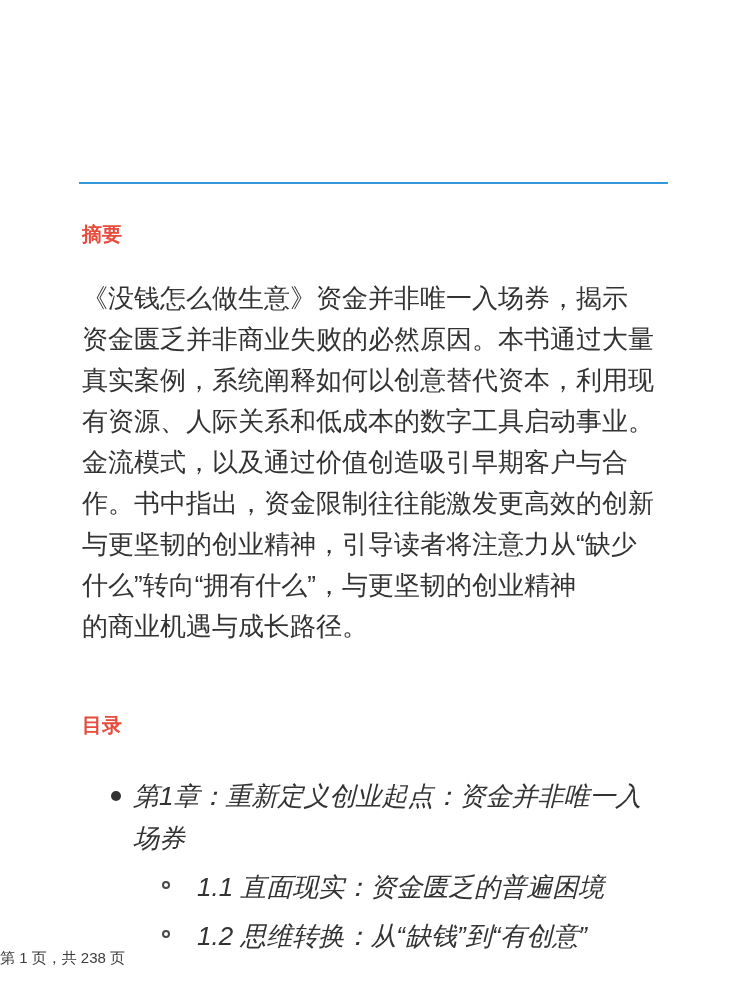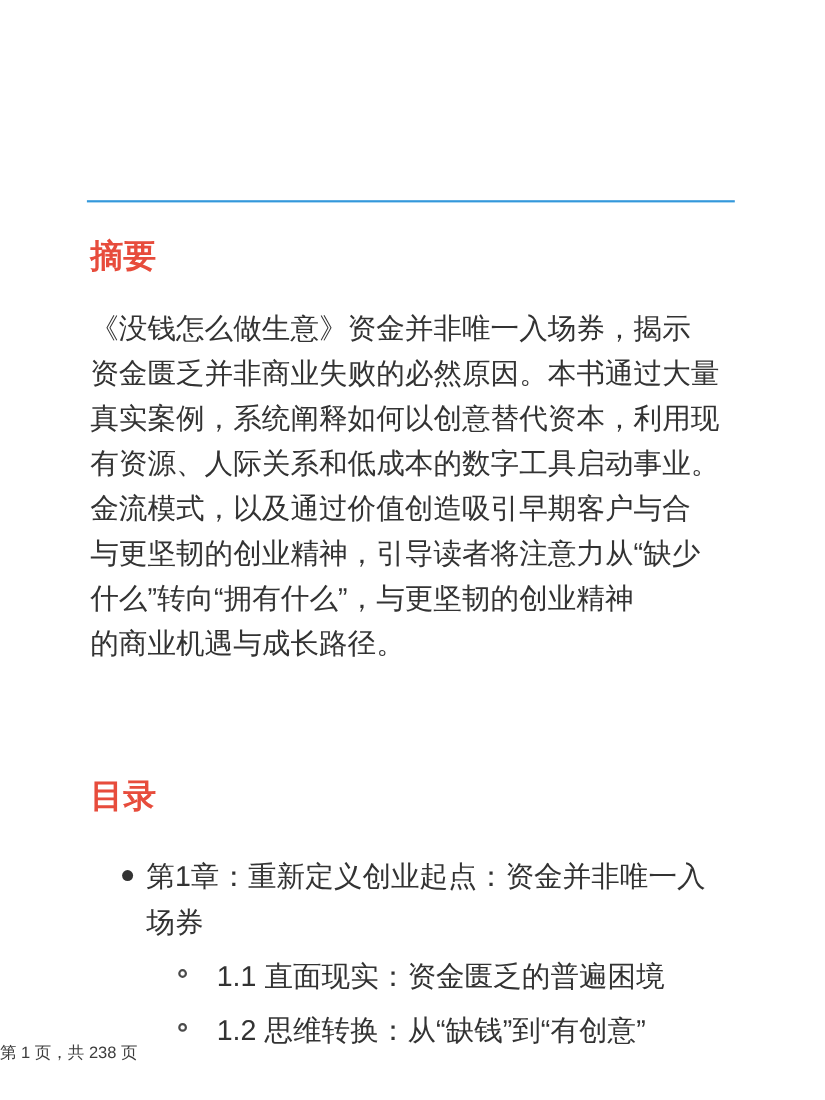--- a/index.html
+++ b/index.html
@@ -21,38 +21,38 @@
     position:absolute;left:82px;top:112px;margin:0;
     font-size:37px;line-height:46px;font-weight:700;
     color:var(--title-color);letter-spacing:0.5px;white-space:nowrap;
   }
   .title-divider{
     position:absolute;left:79px;top:182px;width:589px;height:2px;
     background:var(--divider-color);border:none;margin:0;
   }
   .sec-heading{
     position:absolute;left:82px;margin:0;
-    font-size:30px;line-height:38px;font-weight:700;
+    font-size:20px;line-height:38px;font-weight:700;
     color:var(--heading-color);white-space:nowrap;
   }
   #summary-heading{top:215px;}
   #toc-heading{top:706px;}
 
   .para{position:absolute;left:82px;top:278px;width:606px;}
   .para .pline{
     height:41px;line-height:41px;font-size:26px;
     color:var(--body-color);white-space:nowrap;
   }
 
   .toc{
     position:absolute;left:82px;top:775px;width:596px;
     margin:0;padding:0;list-style:none;
   }
   .toc li{
-    position:relative;font-size:26px;line-height:42px;color:var(--body-color);
+    position:relative;font-size:26px;line-height:42px;color:var(--body-color);font-style:italic;
   }
   .toc li.lvl1{padding-left:51px;max-width:566px;}
   .toc li.lvl1 .toc-text{display:inline-block;max-width:515px;}
   .toc li.lvl2{padding-left:115px;margin-top:7px;white-space:nowrap;}
   .toc li .bullet{position:absolute;border-radius:50%;}
   .toc li.lvl1 .bullet{left:29px;top:16px;width:10px;height:10px;background:#333;}
   .toc li.lvl2 .bullet{left:80px;top:15px;width:8px;height:8px;background:transparent;border:2px solid #4a4a4a;}
 
   .footer{
     position:absolute;left:0;top:948px;width:750px;text-align:left;
@@ -75,20 +75,21 @@
 
       <div class="pline">资金匮乏并非商业失败的必然原因。本书通过大量</div>
 
       <div class="pline">真实案例，系统阐释如何以创意替代资本，利用现</div>
 
       <div class="pline">有资源、人际关系和低成本的数字工具启动事业。</div>
 
 
       <div class="pline">金流模式，以及通过价值创造吸引早期客户与合</div>
 
+      <div class="pline">作。书中指出，资金限制往往能激发更高效的创新</div>
 
       <div class="pline">与更坚韧的创业精神，引导读者将注意力从“缺少</div>
 
       <div class="pline">什么”转向“拥有什么”，与更坚韧的创业精神</div>
 
       <div class="pline">的商业机遇与成长路径。</div>
     </div>
 
   <h2 class="sec-heading" id="toc-heading">目录</h2>
 

